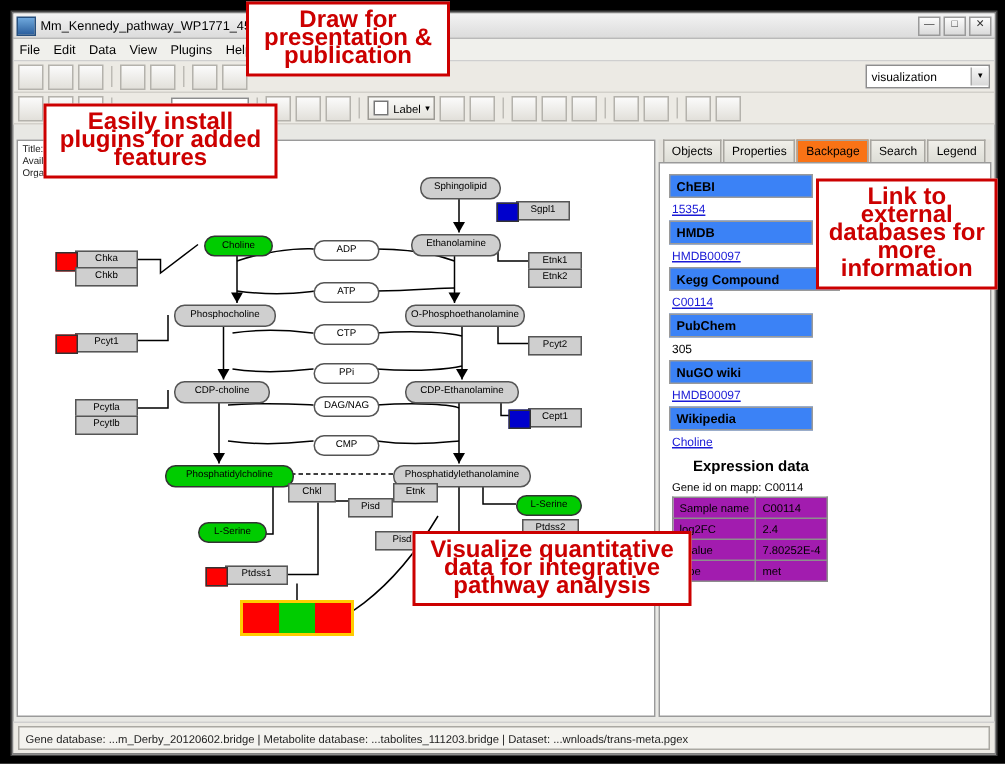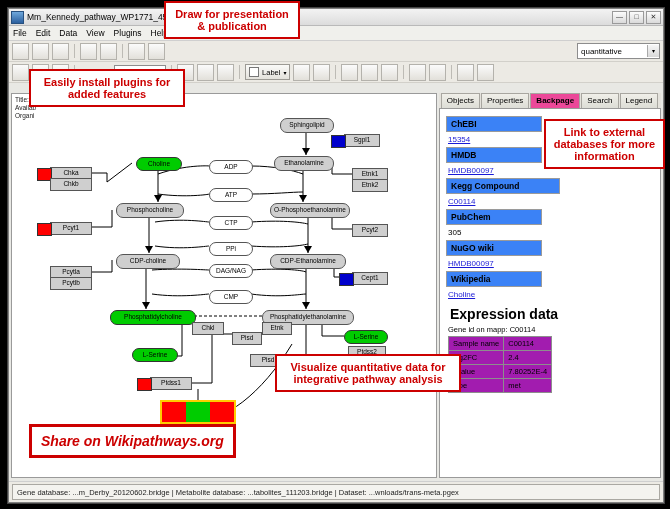--- a/index.html
+++ b/index.html
@@ -23,44 +23,44 @@
   .zoombox .arrow{margin-left:auto;margin-right:1px;font-size:6px;color:#333;}
   .combo{width:78px;height:14px;border:1px solid #8d8d8d;background:#fff;font-size:8px;display:flex;align-items:center;padding-left:3px;}
   .combo .arrow{margin-left:auto;width:11px;height:12px;background:linear-gradient(#f6f6f6,#d8d8d8);border-left:1px solid #a9a9a9;text-align:center;font-size:6px;line-height:12px;}
   .txtbtn{height:14px;border:1px solid #9c9a94;background:linear-gradient(#fafaf8,#e4e2dc);font-size:7.5px;display:flex;align-items:center;padding:0 3px;gap:3px;}
   
   .main{position:absolute;top:82px;left:0;right:0;bottom:22px;display:flex;}
   .canvaswrap{position:relative;width:424px;background:#fff;border:1px solid #9a9a9a;margin:2px;overflow:hidden;}
   .rightwrap{flex:1;margin:2px 2px 2px 0;display:flex;flex-direction:column;}
   .tabbar{display:flex;height:15px;background:#e4e2dc;justify-content:center;}
   .tab{font-size:8px;padding:0 5px;line-height:14px;border:1px solid #a8a6a0;border-bottom:none;background:linear-gradient(#f0efe9,#ddddd6);margin-right:1px;}
-  .tab.active{background:#ec4899;font-weight:bold;}
+  .tab.active{background:#f97316;font-weight:normal;}
   .rightpanel{flex:1;background:#fff;border:1px solid #9a9a9a;overflow:hidden;position:relative;padding:4px 6px;}
   
   .statusbar{position:absolute;bottom:0;left:0;right:0;height:20px;background:#eceae4;border-top:1px solid #cfcfcf;display:flex;align-items:center;padding:0 3px;}
   .statusinner{flex:1;height:14px;border:1px solid #aaa8a2;background:#f4f3ef;font-size:7.5px;display:flex;align-items:center;padding:0 4px;color:#222;}
   
   .canvas-meta{position:absolute;left:3px;top:2px;font-size:6.5px;color:#222;line-height:8px;}
   
   .node{position:absolute;font-size:6.5px;display:flex;align-items:center;justify-content:center;color:#000;text-align:center;line-height:1;}
   .gene{background:#cfcfcf;border:1px solid #555;}
   .meta{background:#cfcfcf;border:1px solid #555;border-radius:7px;}
   .green{background:#00cc00;border:1px solid #333;border-radius:7px;}
   .white{background:#fff;border:1px solid #555;border-radius:7px;}
   svg.edges{position:absolute;left:0;top:0;width:424px;height:404px;}
   
   .sectionbox{border:1px solid #9a9a9a;background:#3b82f6;font-size:8.5px;font-weight:bold;padding:2px 4px;margin-top:3px;width:86px;}
   .link{color:#1a1ad6;text-decoration:underline;font-size:8px;margin:3px 0 0 2px;display:block;}
   .plaintext{font-size:8px;margin:3px 0 0 2px;}
-  .exptitle{font-size:14px;font-weight:bold;margin:7px 0 3px 4px;}
+  .exptitle{font-size:10px;font-weight:bold;margin:7px 0 3px 16px;}
   .geneid{font-size:7.5px;margin:0 0 2px 2px;}
   table.exp{border-collapse:collapse;margin-left:2px;}
   table.exp td{border:1px solid #8d8d8d;font-size:7.5px;padding:1px 4px;height:11px;background:#a21caf;}
   
-  .callout{position:absolute;background:#fff;border:2px solid #cc0000;color:#cc0000;font-weight:bold;text-align:center;font-size:11px;line-height:12px;padding:5px 6px;}
+  .callout{position:absolute;background:#fff;border:2px solid #cc0000;color:#cc0000;font-weight:bold;text-align:center;font-size:16px;line-height:12px;padding:5px 6px;}
   .shareout{position:absolute;background:#fff;border:3px solid #cc0000;color:#cc0000;font-weight:bold;font-style:italic;font-size:14px;padding:6px 9px;}
 </style>
 </head>
 <body>
 
 <div id="app">
 
   <div class="titlebar">
     <div class="tb-icon"></div>
     <div class="tb-title">Mm_Kennedy_pathway_WP1771_45176.gpml</div>
@@ -85,21 +85,21 @@
     <div class="tool"></div>
     <div class="tool"></div>
     <div class="sep"></div>
     <div class="tool"></div>
     <div class="tool"></div>
     <div class="sep"></div>
     <div class="tool"></div>
     <div class="tool"></div>
     <div style="flex:1"></div>
     <div class="combo">
-      <span>quantitative</span>
+      <span>visualization</span>
       <span class="arrow">▾</span>
     </div>
   </div>
 
   <div class="toolrow">
     <div class="tool"></div>
     <div class="tool"></div>
     <div class="tool"></div>
     <div class="sep"></div>
     <div class="zoomlabel">Zoom:</div>
@@ -369,14 +369,13 @@
   </div>
 
   <div class="statusbar">
     <div class="statusinner">Gene database: ...m_Derby_20120602.bridge | Metabolite database: ...tabolites_111203.bridge | Dataset: ...wnloads/trans-meta.pgex</div>
   </div>
 
   <div class="callout" style="left:155px;top:-8px;width:120px;">Draw for presentation &amp; publication</div>
   <div class="callout" style="left:20px;top:60px;width:140px;">Easily install plugins for added features</div>
   <div class="callout" style="left:535px;top:110px;width:105px;">Link  to external databases  for more information</div>
   <div class="callout" style="left:218px;top:345px;width:170px;margin-left:48px;">Visualize quantitative data  for integrative pathway analysis</div>
-  <div class="shareout" style="left:20px;top:415px;">Share on Wikipathways.org</div>
 </div>
 
 </body></html>

